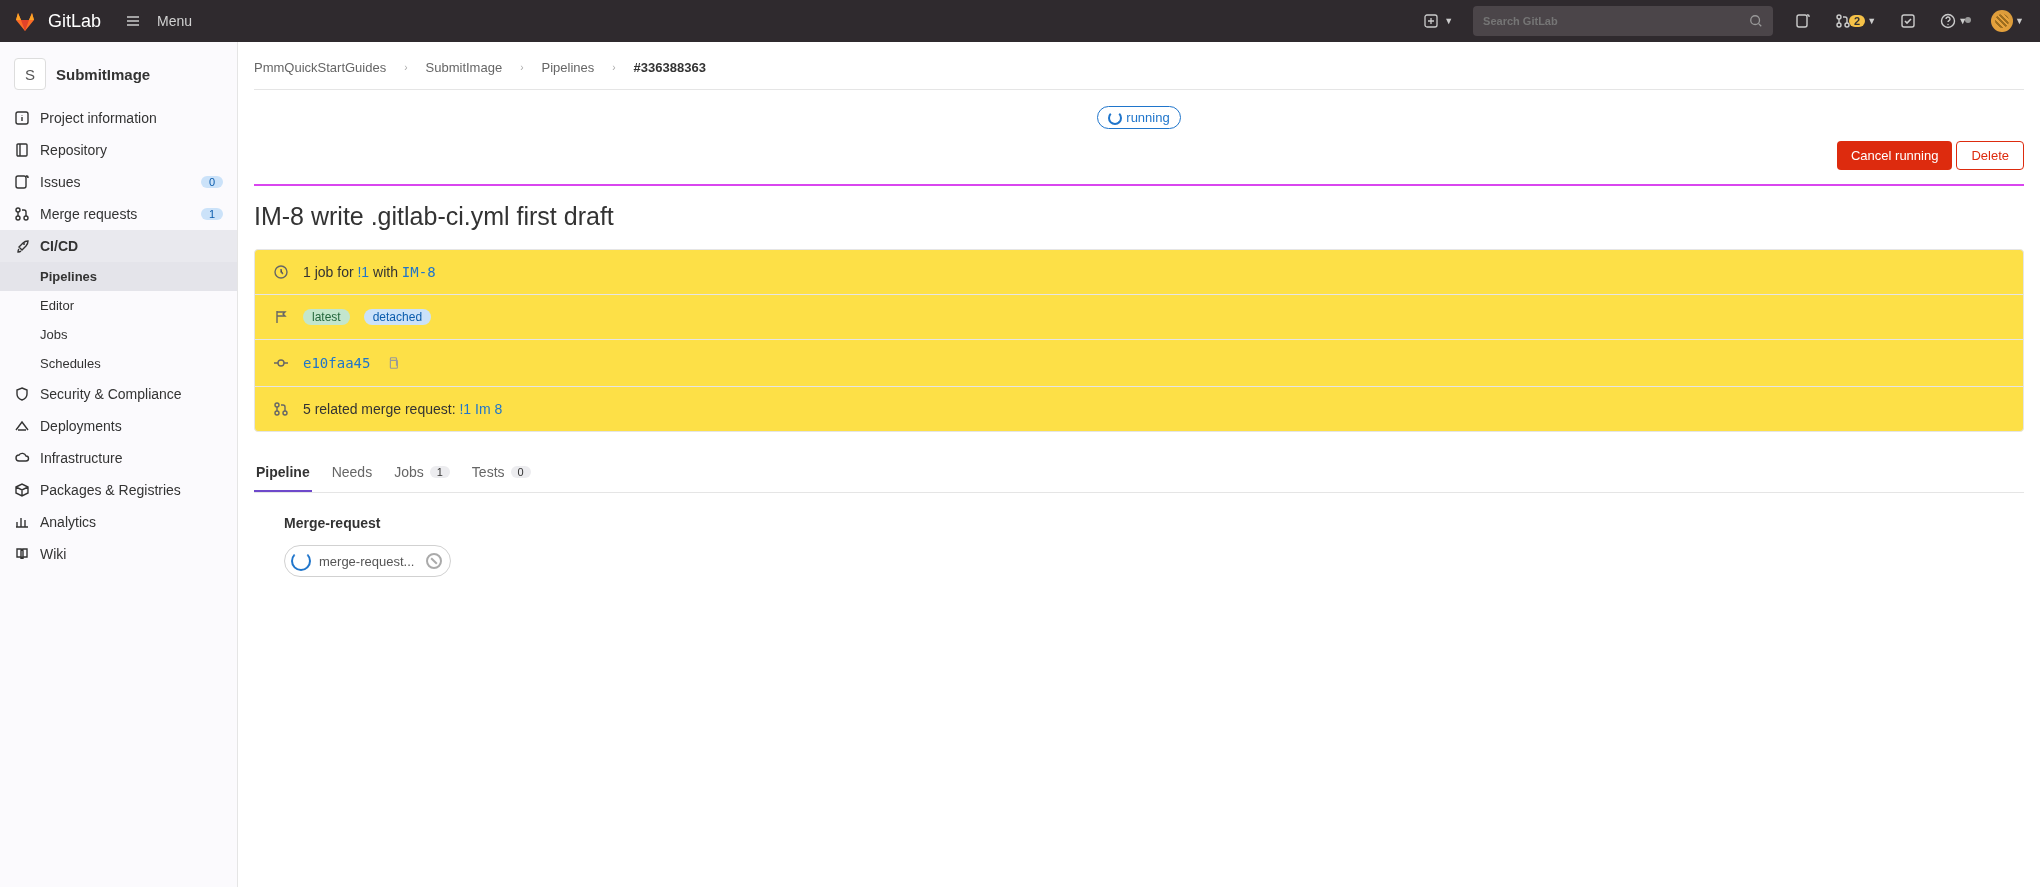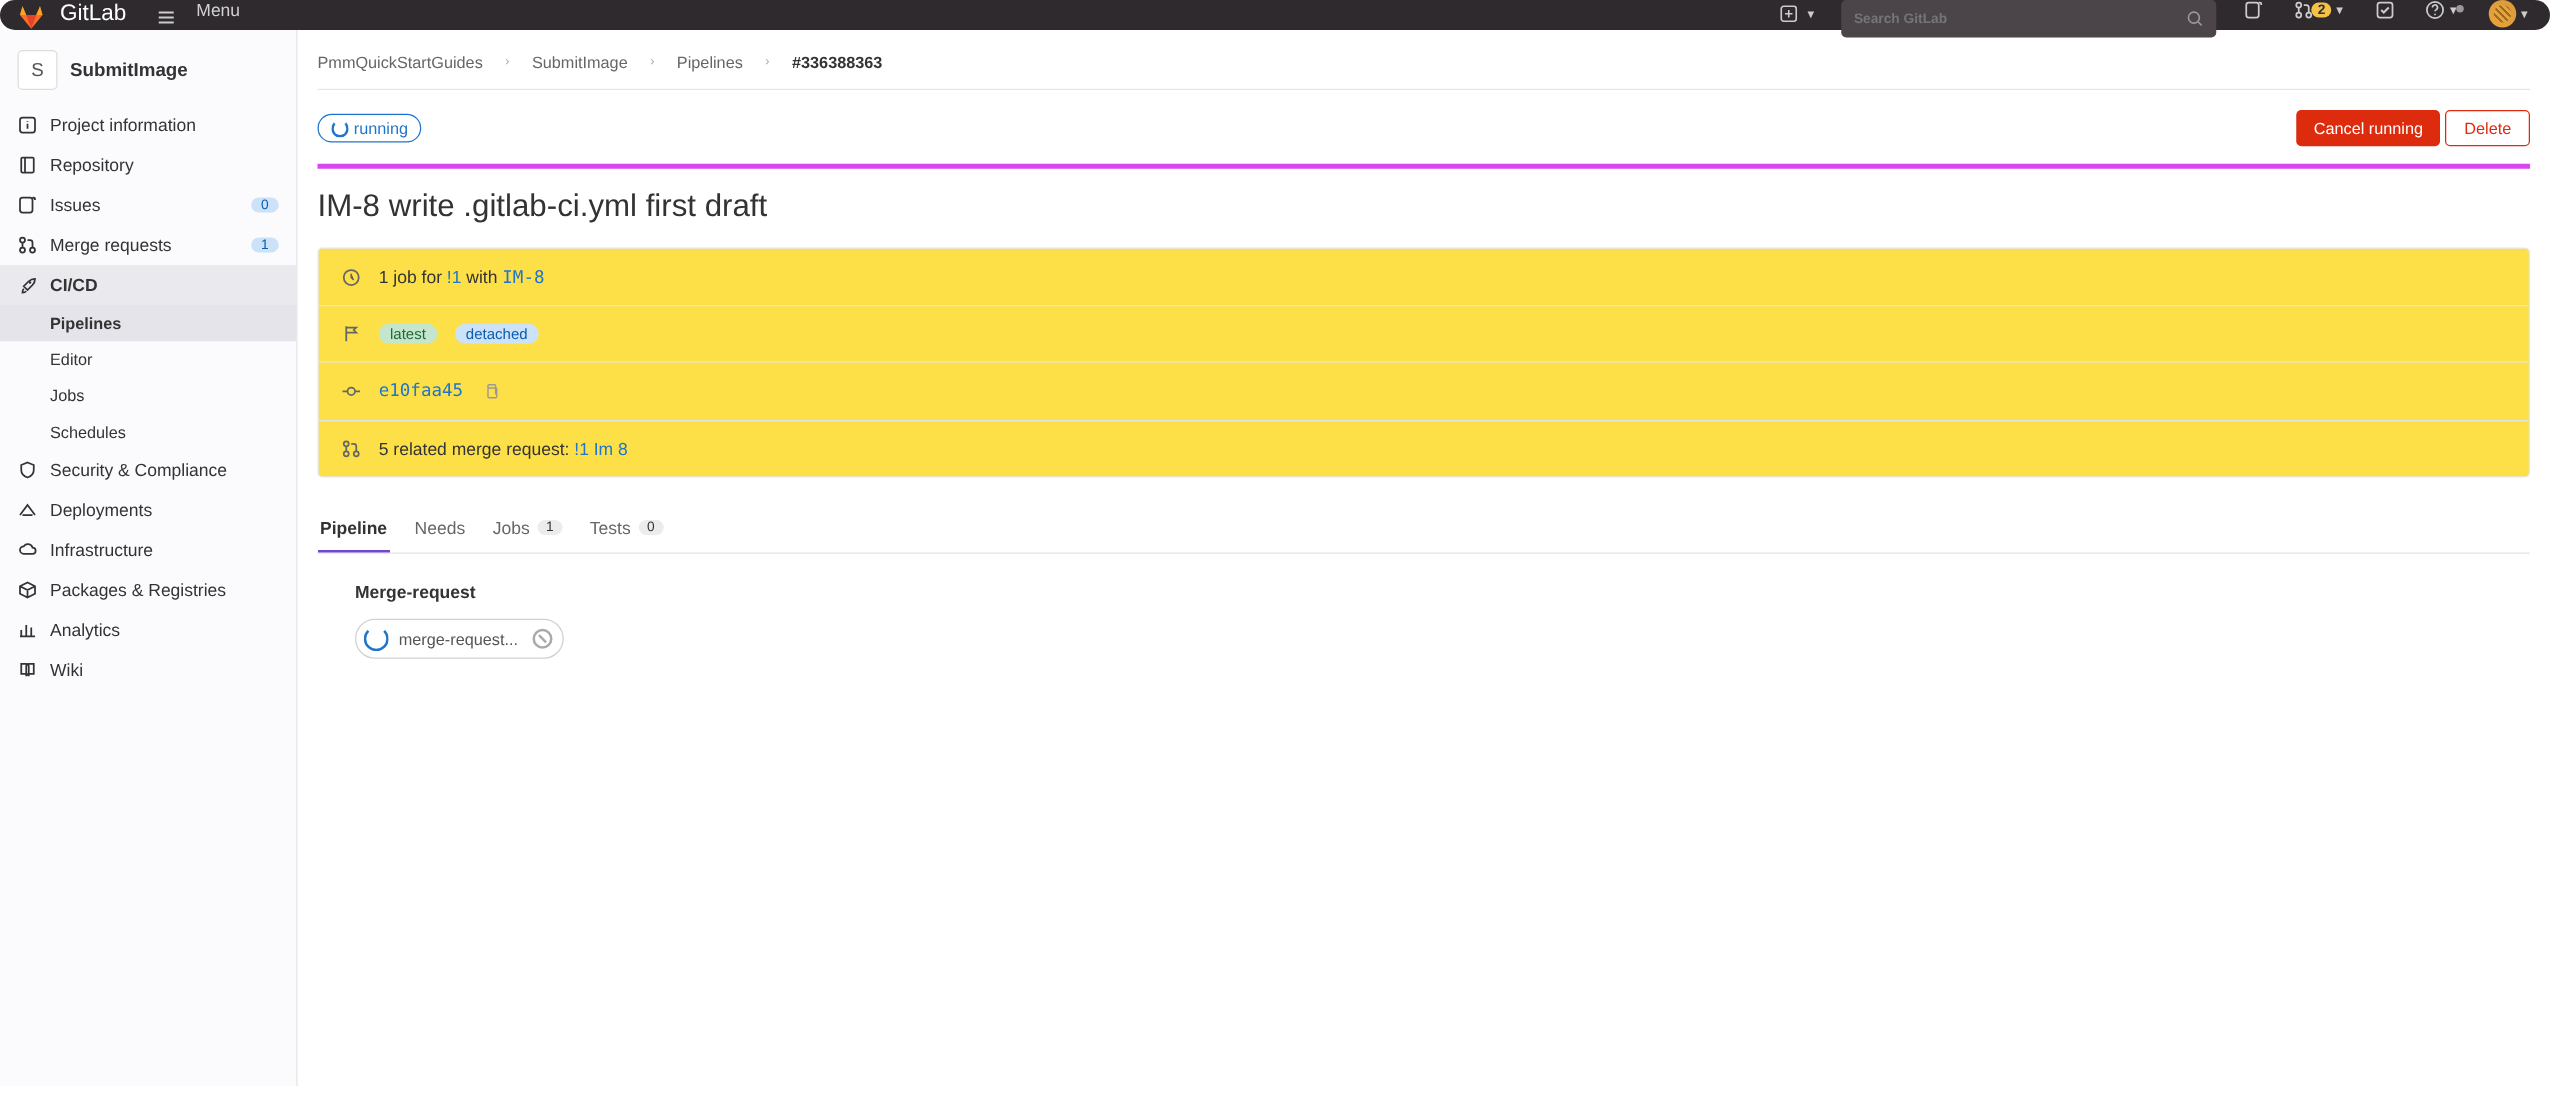--- a/index.html
+++ b/index.html
@@ -1,19 +1,19 @@
 <!DOCTYPE html>
 <html><head>
   <meta charset="utf-8">
   <style>
     * { box-sizing: border-box; margin: 0; padding: 0; }
     body { font-family: -apple-system, BlinkMacSystemFont, "Segoe UI", Helvetica, Arial, sans-serif; color: #333; background: #fff; }
     
     
-    .top-header { height: 24px; background: #2f2a2e; display: flex; align-items: flex-start; padding: 0 8px; gap: 8px; border-radius: 12px; }
+    .top-header { height: 42px; background: #2f2a2e; display: flex; align-items: center; padding: 0 8px; gap: 8px; }
     .gitlab-logo { width: 26px; height: 26px; display:flex; align-items:center; justify-content:center; margin-left: 4px;}
     .gitlab-text { color: #fff; font-size: 18px; font-weight: 500; margin-left: 2px; }
     .hamburger { display: inline-flex; align-items: center; justify-content: center; padding: 6px; margin-left: 10px;}
     .menu-text { color: #d1d1d1; font-size: 14px; margin-left: 2px; }
     .header-spacer { flex: 1; }
     .plus-dropdown { color: #fff; display:flex; align-items:center; gap:4px; padding: 4px 6px; }
     .search-wrap { display:flex; align-items:center; background: #4b4549; border-radius: 4px; height: 30px; padding: 0 10px; width: 300px; margin: 0 6px; }
     .search-input { background: transparent; border:none; outline:none; color:#a3a3a3; font-size:11px; flex:1;font-weight:bold; }
     .search-icon-right { color:#999; }
     .header-icon { color:#d1d1d1; display:inline-flex; align-items:center; padding: 0 8px; position:relative; }
@@ -35,21 +35,21 @@
     .sb-sub { padding: 7px 14px 7px 40px; font-size:13px; color:#333; cursor:pointer; }
     .sb-sub.active { background:#e4e4ea; font-weight:600; }
     
     
     .main { flex:1; padding: 18px 16px 40px; min-width:0; }
     .breadcrumbs { display:flex; align-items:center; gap:18px; font-size:13px; color:#666; padding-bottom: 14px; border-bottom:1px solid #e5e5e5;}
     .breadcrumbs a { color:#666; text-decoration:none; }
     .breadcrumbs .sep { color:#aaa; font-size:10px; }
     .breadcrumbs .cur { color:#333; font-weight:600; }
     
-    .pipe-header-row { display:flex; align-items:center; gap:12px; padding: 16px 0 14px; border-bottom:4px solid #d946ef; }
+    .pipe-header-row { display:flex; align-items:center; gap:12px; padding: 16px 0 14px; border-bottom:2px solid #d946ef;flex-direction:column; }
     .status-pill { border:1px solid #1f75cb; color:#1f75cb; border-radius:16px; padding: 3px 10px; font-size:13px; display:inline-flex; align-items:center; gap:4px;}
     .status-pill .spin { width:14px; height:14px; border:2px solid #1f75cb; border-top-color:transparent; border-radius:50%; display:inline-block;}
     .pipe-meta { font-size:14px; color:#333; }
     .pipe-meta b { font-weight:600; }
     .user-av { width:22px; height:22px; border-radius:50%; background: linear-gradient(45deg,#e8a33d,#d99a3a); display:inline-block; position:relative; vertical-align:middle; margin: 0 6px;}
     .user-av .pat{ position:absolute; inset:4px; background: repeating-linear-gradient(45deg,#9c6d1f 0 2px,#e8a33d 2px 4px); border-radius:50%;}
     .username { font-weight:600; }
     .actions-sp { margin-left:auto; display:flex; gap:4px;}
     .btn-danger { background:#dd2b0e; color:#fff; border:none; border-radius:4px; padding:7px 14px; font-size:13px; font-weight:500; cursor:pointer;}
     .btn-danger-o { background:#fff; color:#dd2b0e; border:1px solid #dd2b0e; border-radius:4px; padding:6px 14px; font-size:13px; font-weight:500; cursor:pointer;}

